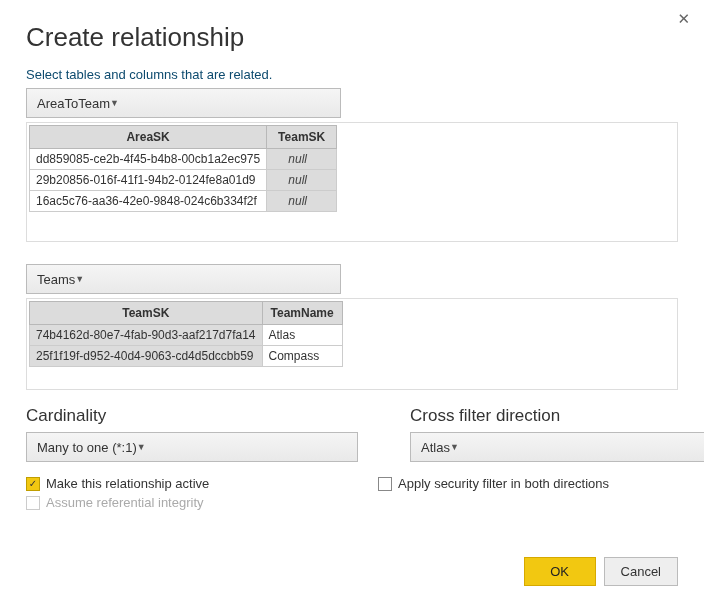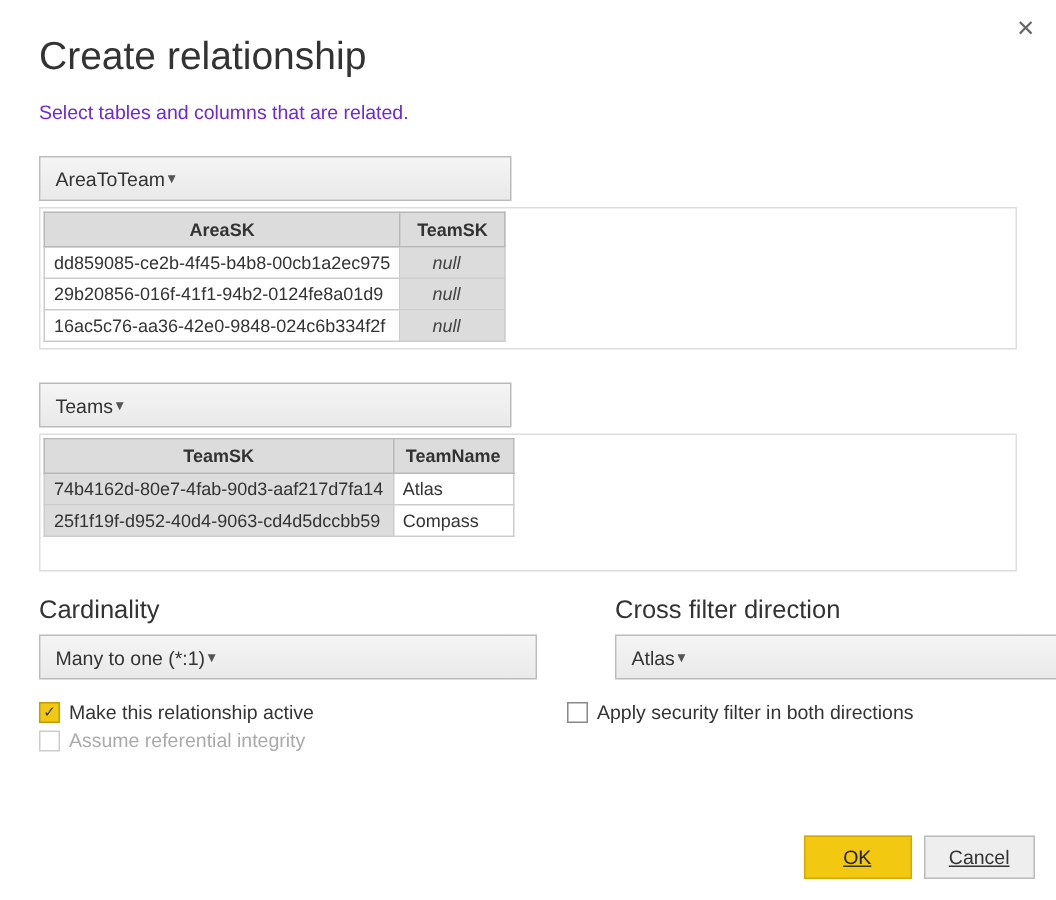--- a/index.html
+++ b/index.html
@@ -26,22 +26,22 @@
   }
   .title {
     font-size: 26px;
     font-weight: 300;
     color: #333;
     margin-top: 6px;
     margin-bottom: 14px;
   }
   .subtitle {
     font-size: 13px;
-    color: #6d28d9;
-    margin-bottom: 22px;
+    color: #0c4a6e;
+    margin-bottom: 6px;
   }
   .dropdown {
     width: 315px;
     height: 30px;
     background: linear-gradient(#f5f5f5, #e9e9e9);
     border: 1px solid #bbb;
     display: flex;
     align-items: center;
     padding: 0 8px 0 10px;
     font-size: 13px;
@@ -49,21 +49,21 @@
     cursor: pointer;
   }
   .dropdown .chev {
     font-size: 9px;
     color: #555;
   }
   .table-wrap {
     border: 1px solid #ddd;
     margin-top: 4px;
     padding: 2px;
-    height: 95px;
+    height: 120px;
   }
   .table-wrap.short { height: 92px; }
   table.data {
     border-collapse: collapse;
     font-size: 12px;
   }
   table.data th {
     background: #dcdcdc;
     border: 1px solid #b8b8b8;
     padding: 4px 8px;
@@ -125,24 +125,23 @@
   .checkbox.checked {
     background: #f2c811;
     border-color: #c09e00;
     color: #333;
   }
   .checkrow.disabled { color: #aaa; cursor: default; }
   .checkrow.disabled .checkbox { border-color: #ccc; }
   .footer {
     position: absolute;
     bottom: 14px;
-    right: 14px;
+    right: 26px;
     display: flex;
     gap: 8px;
-    text-decoration: underline;
   }
   .btn {
     min-width: 72px;
     padding: 6px 16px;
     font-size: 13px;
     border: 1px solid #bbb;
     background: #eee;
     color: #333;
     cursor: pointer;
     text-align: center;

